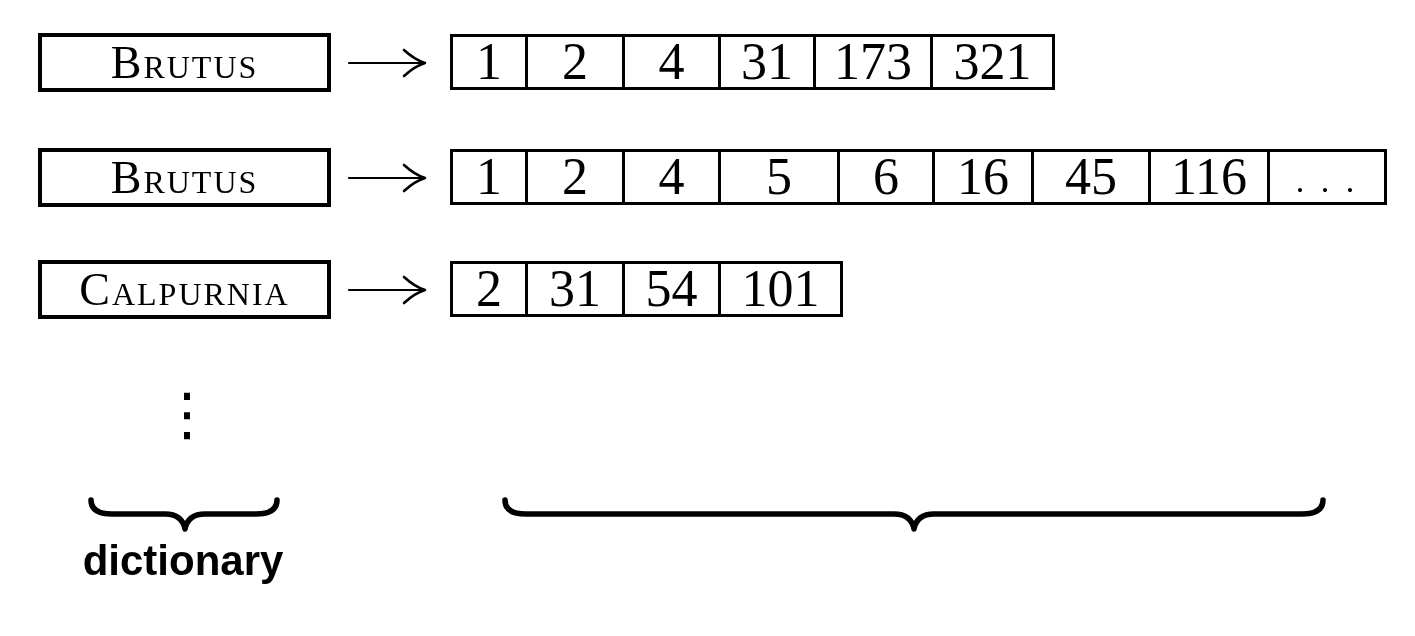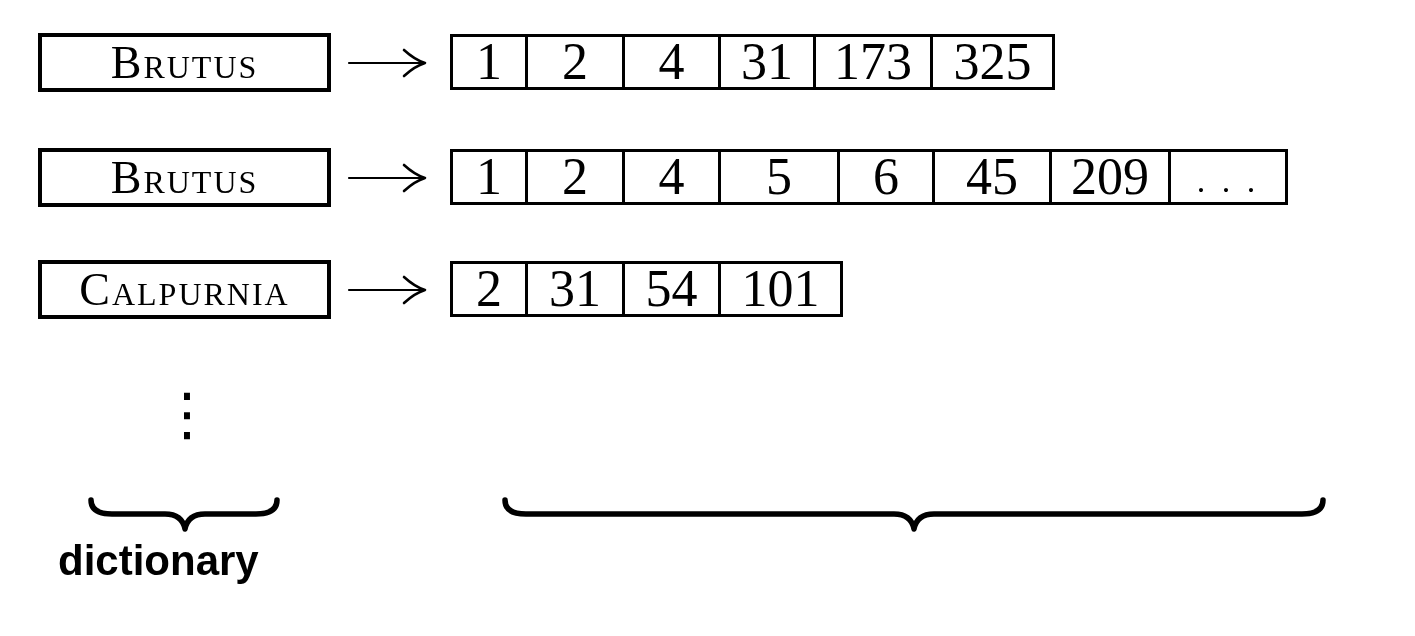--- a/index.html
+++ b/index.html
@@ -129,21 +129,21 @@
     stroke-linecap: round;
     stroke-linejoin: round;
   }
   .brace-dictionary { left: 88px;  top: 497px; }
   .brace-postings  { left: 502px; top: 497px; }
 
   
   .region-label {
     position: absolute;
     top: 536px;
-    text-align: left;
+    text-align: center;
     font-family: "Liberation Sans", sans-serif;
     font-weight: bold;
     font-size: 42px;
     line-height: 50px;
     color: #000;
     white-space: nowrap;
   }
   .label-dictionary { left: 58px;  width: 250px; }
   .label-postings   { left: 760px; width: 312px; }
 </style>
@@ -159,40 +159,41 @@
     <svg class="arrow" width="84" height="36" viewBox="0 0 84 36">
       <line x1="3" y1="18" x2="75" y2="18" stroke-width="2.2"></line>
       <path d="M 58,5 Q 69,15 79,18 Q 69,21 58,31" stroke-width="2.6"></path>
     </svg>
     <div class="plist">
       <div class="pcell cw0">1</div>
       <div class="pcell cw1">2</div>
       <div class="pcell cw2">4</div>
       <div class="pcell cw4">31</div>
       <div class="pcell cw6">173</div>
-      <div class="pcell cw7">325</div>
+      <div class="pcell cw7">321</div>
     </div>
   </div>
 
   <div class="row row-2">
     <div class="term-box">
       <span class="term-text">Brutus</span>
     </div>
     <svg class="arrow" width="84" height="36" viewBox="0 0 84 36">
       <line x1="3" y1="18" x2="75" y2="18" stroke-width="2.2"></line>
       <path d="M 58,5 Q 69,15 79,18 Q 69,21 58,31" stroke-width="2.6"></path>
     </svg>
     <div class="plist">
       <div class="pcell cw0">1</div>
       <div class="pcell cw1">2</div>
       <div class="pcell cw2">4</div>
       <div class="pcell cw3">5</div>
       <div class="pcell cw4">6</div>
+      <div class="pcell cw5">16</div>
       <div class="pcell cw6">45</div>
-      <div class="pcell cw7">209</div>
+      <div class="pcell cw7">116</div>
       <div class="pcell cw8 pcell-ellipsis">. . .</div>
     </div>
   </div>
 
   <div class="row row-3">
     <div class="term-box">
       <span class="term-text">Calpurnia</span>
     </div>
     <svg class="arrow" width="84" height="36" viewBox="0 0 84 36">
       <line x1="3" y1="18" x2="75" y2="18" stroke-width="2.2"></line>

